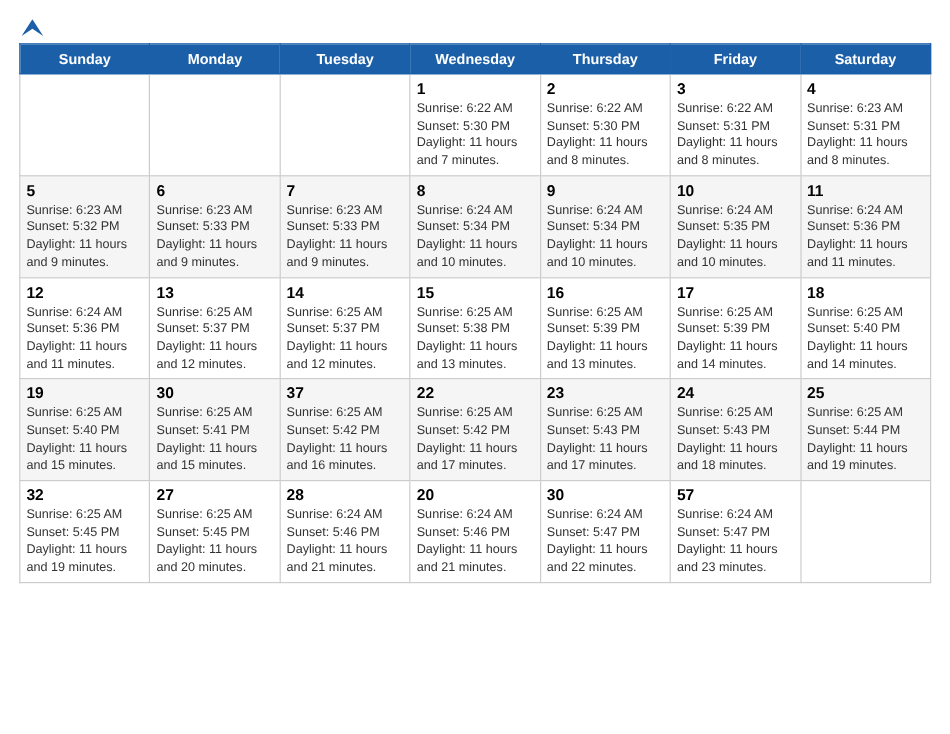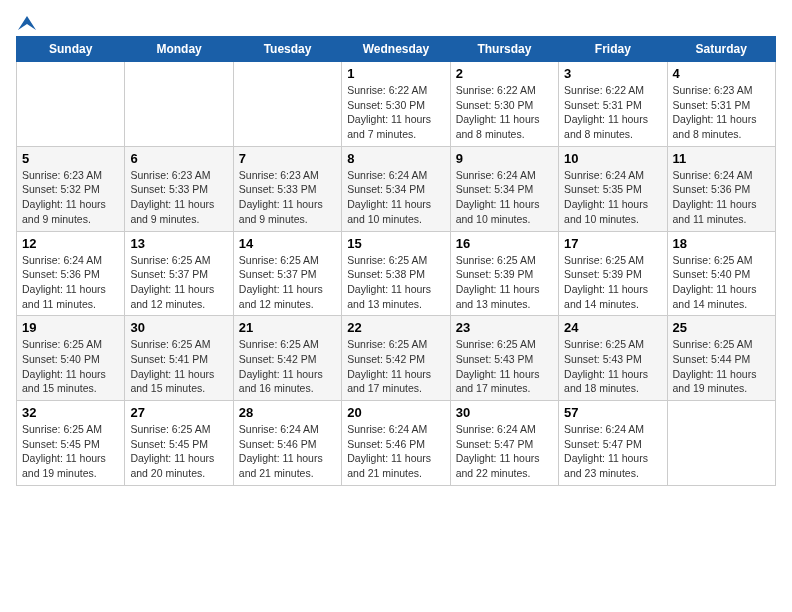--- a/index.html
+++ b/index.html
@@ -252,21 +252,21 @@
 and 15 minutes.</div>
         </td>
         <td>
           <span class="day-num">30</span>
           <div class="day-info" style="white-space: pre-line;">Sunrise: 6:25 AM
 Sunset: 5:41 PM
 Daylight: 11 hours
 and 15 minutes.</div>
         </td>
         <td>
-          <span class="day-num">21</span>
+          <span class="day-num">37</span>
           <div class="day-info" style="white-space: pre-line;">Sunrise: 6:25 AM
 Sunset: 5:42 PM
 Daylight: 11 hours
 and 16 minutes.</div>
         </td>
         <td>
           <span class="day-num">22</span>
           <div class="day-info" style="white-space: pre-line;">Sunrise: 6:25 AM
 Sunset: 5:42 PM
 Daylight: 11 hours

